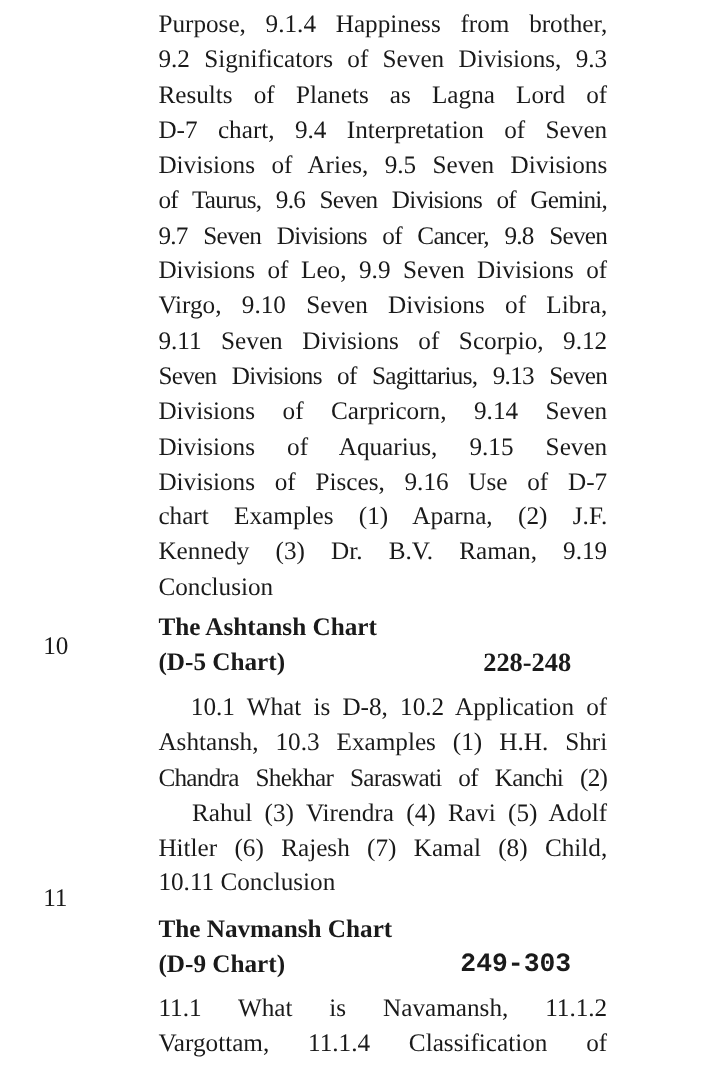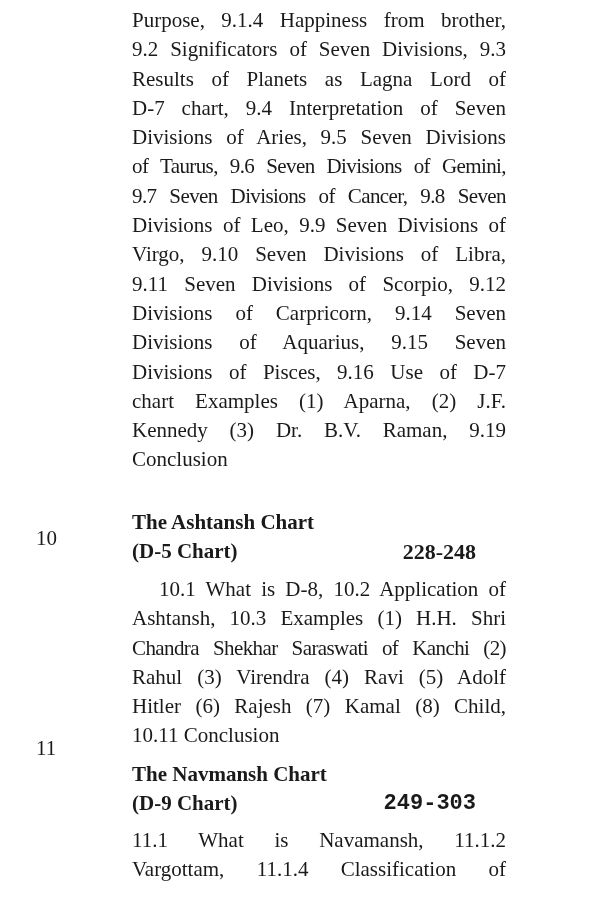--- a/index.html
+++ b/index.html
@@ -37,38 +37,39 @@
     <span class="line" style="white-space: normal; overflow: hidden;">Purpose, 9.1.4 Happiness from brother,</span>
     <span class="line" style="white-space: normal; overflow: hidden;">9.2 Significators of Seven Divisions, 9.3</span>
     <span class="line" style="white-space: normal; overflow: hidden;">Results of Planets as Lagna Lord of</span>
     <span class="line" style="white-space: normal; overflow: hidden;">D-7 chart, 9.4 Interpretation of Seven</span>
     <span class="line" style="white-space: normal; overflow: hidden;">Divisions of Aries, 9.5 Seven Divisions</span>
     <span class="line tight" style="white-space: normal; overflow: hidden;">of Taurus, 9.6 Seven Divisions of Gemini,</span>
     <span class="line tight" style="white-space: normal; overflow: hidden;">9.7 Seven Divisions of Cancer, 9.8 Seven</span>
     <span class="line" style="white-space: normal; overflow: hidden;">Divisions of Leo, 9.9 Seven Divisions of</span>
     <span class="line" style="white-space: normal; overflow: hidden;">Virgo, 9.10 Seven Divisions of Libra,</span>
     <span class="line" style="white-space: normal; overflow: hidden;">9.11 Seven Divisions of Scorpio, 9.12</span>
+    <span class="line tight" style="white-space: normal; overflow: hidden;">Seven Divisions of Sagittarius, 9.13 Seven</span>
     <span class="line" style="white-space: normal; overflow: hidden;">Divisions of Carpricorn, 9.14 Seven</span>
     <span class="line" style="white-space: normal; overflow: hidden;">Divisions of Aquarius, 9.15 Seven</span>
     <span class="line" style="white-space: normal; overflow: hidden;">Divisions of Pisces, 9.16 Use of D-7</span>
     <span class="line" style="white-space: normal; overflow: hidden;">chart Examples (1) Aparna, (2) J.F.</span>
     <span class="line" style="white-space: normal; overflow: hidden;">Kennedy (3) Dr. B.V. Raman, 9.19</span>
     <span class="line last">Conclusion</span>
   </div>
 
   <div>
     <span class="chap-num" style="top:524px;">10</span>
     <span class="chap-title" style="top:508px;">The Ashtansh Chart</span>
     <span class="chap-title" style="top:537px;">(D-5 Chart)</span>
     <span class="chap-pages" style="top:537px;">228-248</span>
     <div class="desc" style="top:575px;">
       <span class="line" style="white-space: normal; overflow: hidden; margin-left: 27px;">10.1 What is D-8, 10.2 Application of</span>
       <span class="line" style="white-space: normal; overflow: hidden;">Ashtansh, 10.3 Examples (1) H.H. Shri</span>
       <span class="line tight" style="white-space: normal; overflow: hidden;">Chandra Shekhar Saraswati of Kanchi (2)</span>
-      <span class="line" style="white-space: normal; overflow: hidden;">Rahul (3) Virendra (4) Ravi (5) Adolf</span>
+      <span class="line" style="white-space: normal; overflow: hidden; margin-left: 28px;">Rahul (3) Virendra (4) Ravi (5) Adolf</span>
       <span class="line" style="white-space: normal; overflow: hidden;">Hitler (6) Rajesh (7) Kamal (8) Child,</span>
       <span class="line last">10.11 Conclusion</span>
     </div>
   </div>
 
   <div>
     <span class="chap-num" style="top:734px;">11</span>
     <span class="chap-title" style="top:760px;">The Navmansh Chart</span>
     <span class="chap-title" style="top:789px;">(D-9 Chart)</span>
     <span class="chap-pages" style="top:789px;font-family:Liberation Mono, monospace;">249-303</span>

